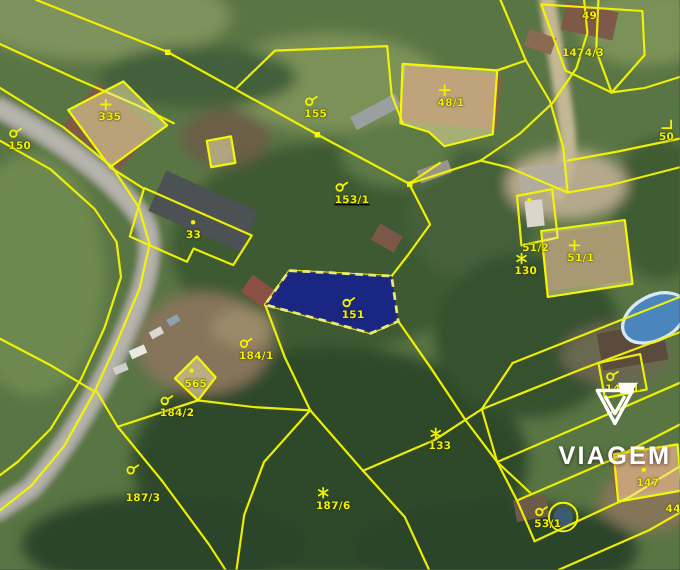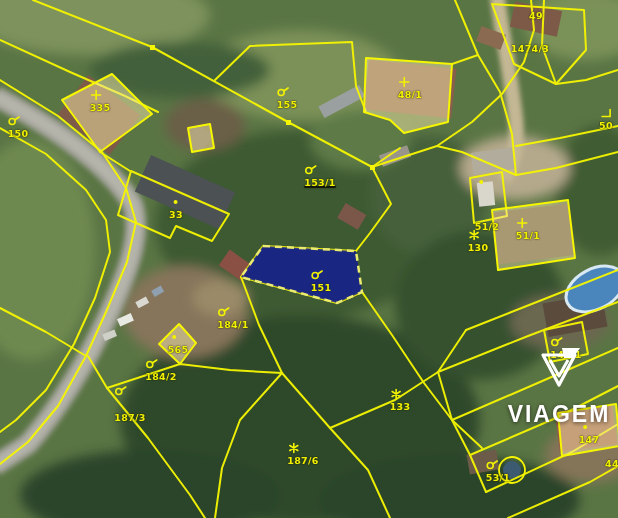--- a/index.html
+++ b/index.html
@@ -249,21 +249,21 @@
         </svg>
         <span class="num">565</span>
       </div>
       <div class="plabel" style="left: 161px; top: 370px;">
         <svg width="13" height="11" viewBox="0 0 13 11">
           <circle cx="4.5" cy="6" r="3" fill="none" stroke="#f2f200" stroke-width="1.6"></circle>
           <path d="M7,4.5 L11.5,1.5" fill="none" stroke="#f2f200" stroke-width="1.6" stroke-linecap="round"></path>
         </svg>
         <span class="num">184/2</span>
       </div>
-      <div class="plabel" style="left: 130px; top: 404px; gap: 14px;">
+      <div class="plabel" style="left: 130px; top: 440px; gap: 14px;">
         <svg width="13" height="11" viewBox="0 0 13 11">
           <circle cx="4.5" cy="6" r="3" fill="none" stroke="#f2f200" stroke-width="1.6"></circle>
           <path d="M7,4.5 L11.5,1.5" fill="none" stroke="#f2f200" stroke-width="1.6" stroke-linecap="round"></path>
         </svg>
         <span class="num">187/3</span>
       </div>
       <div class="plabel" style="left: 303px; top: 454px;">
         <svg width="13" height="11" viewBox="0 0 13 11">
           <path d="M6.5,1 L6.5,10 M2.5,3 L10.5,8 M10.5,3 L2.5,8" fill="none" stroke="#f2f200" stroke-width="1.6" stroke-linecap="round"></path>
         </svg>

